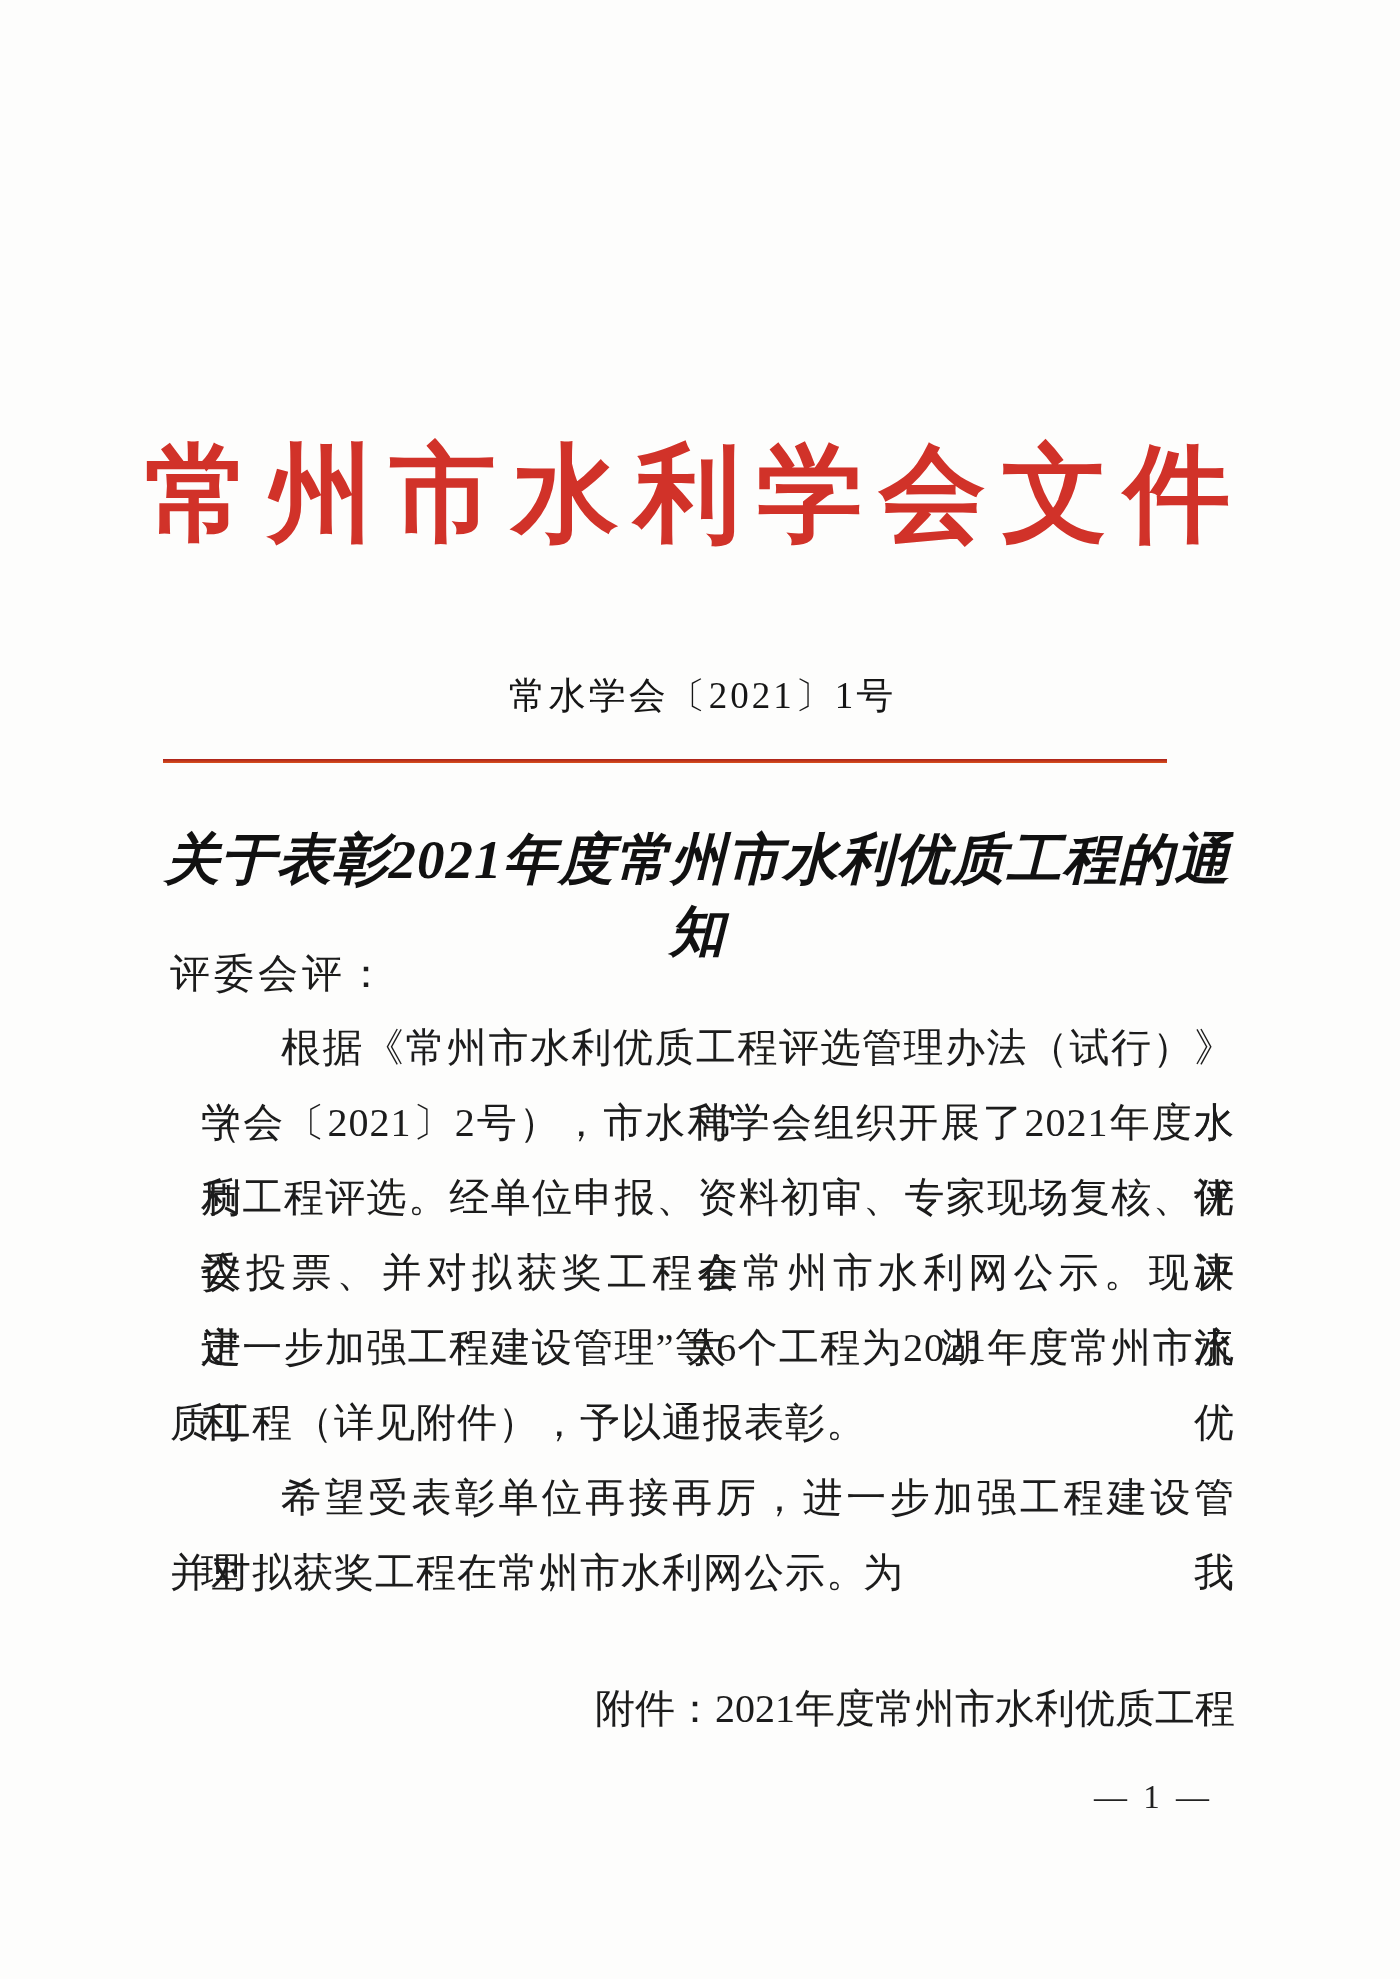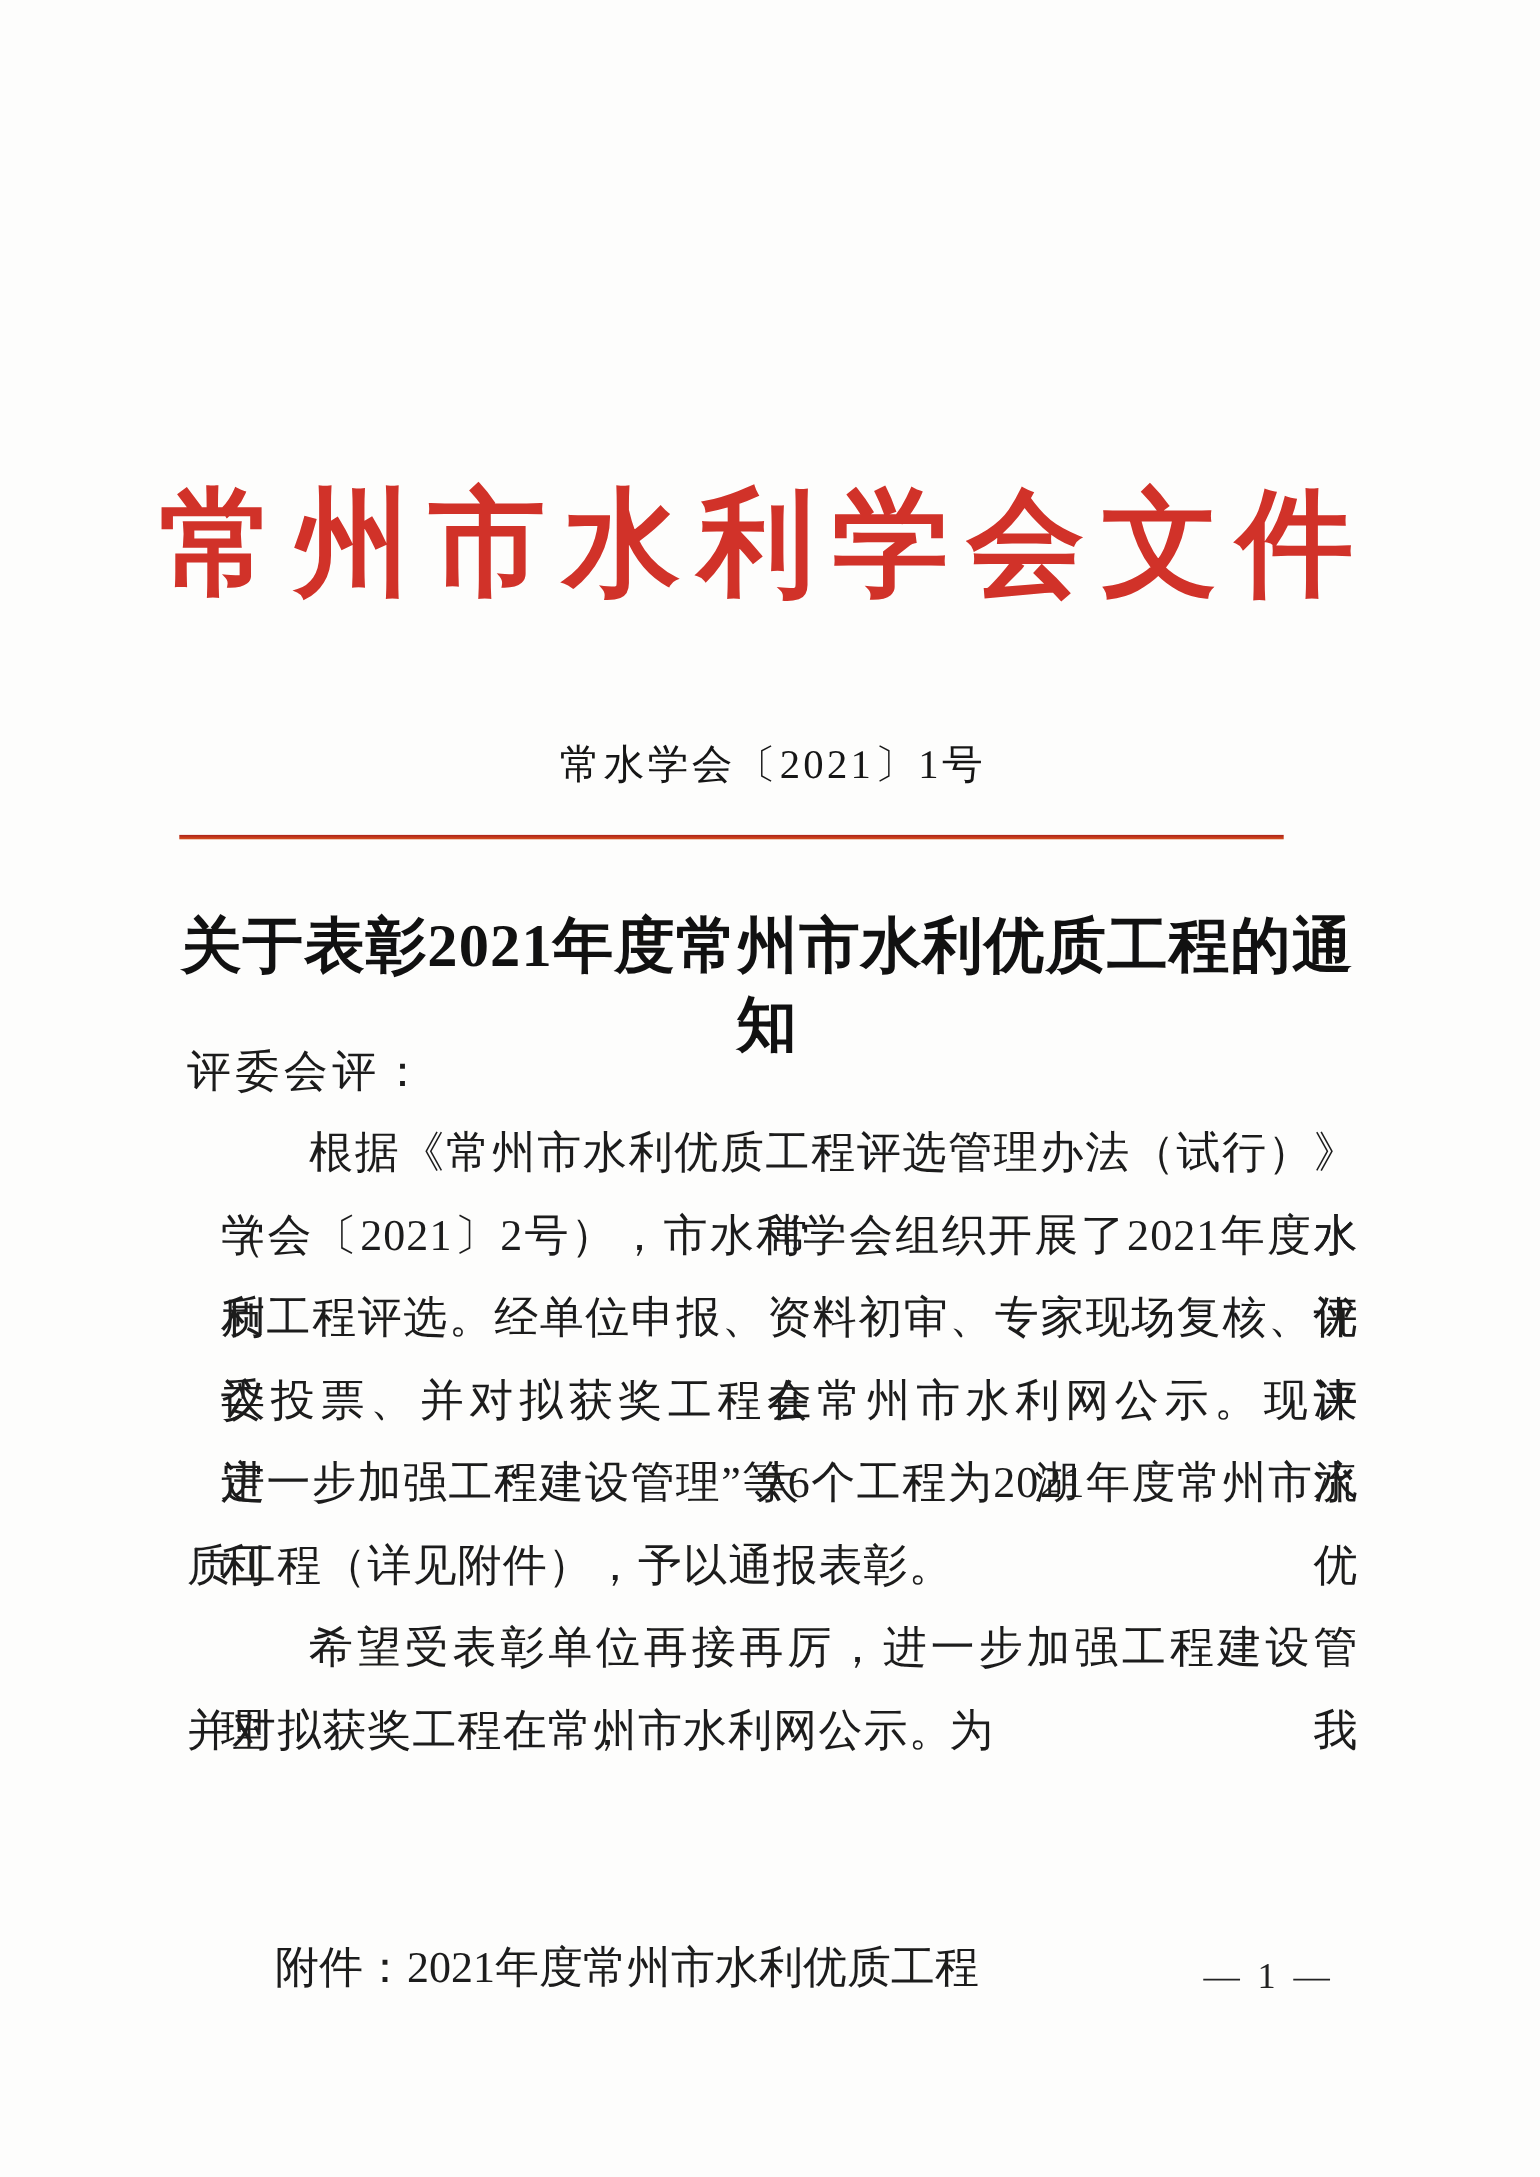--- a/index.html
+++ b/index.html
@@ -33,20 +33,21 @@
     border:none;
     background:linear-gradient(#ab211a,#d8511d);
   }
   .notice-title{
     position:absolute;left:140px;top:824px;width:1115px;
     text-align:center;
     font-size:55px;line-height:1.3;
     font-weight:bold;
     letter-spacing:1px;
     color:#111;
+    font-style:italic;
   }
   .body-col{
     position:absolute;left:170px;width:1065px;
     font-size:40px;
     color:#1c1c1c;
   }
   .salutation{
     top:948px;
     line-height:52px;
     letter-spacing:4px;
@@ -59,22 +60,23 @@
   }
   .just{
     white-space:normal;
     text-align:justify;
     text-align-last:justify;
     margin-left:31px;
     -moz-text-align-last:justify;
   }
   .indent{text-indent:2em;}
   .attachment{
-    top:1751px;
+    top:1671px;
     line-height:75px;
+    text-align:right;
   }
   .page-number{
     position:absolute;top:1778px;right:187px;
     font-size:33px;line-height:1.2;
     letter-spacing:4px;
     color:#222;
   }
 </style>
 </head>
 <body>

